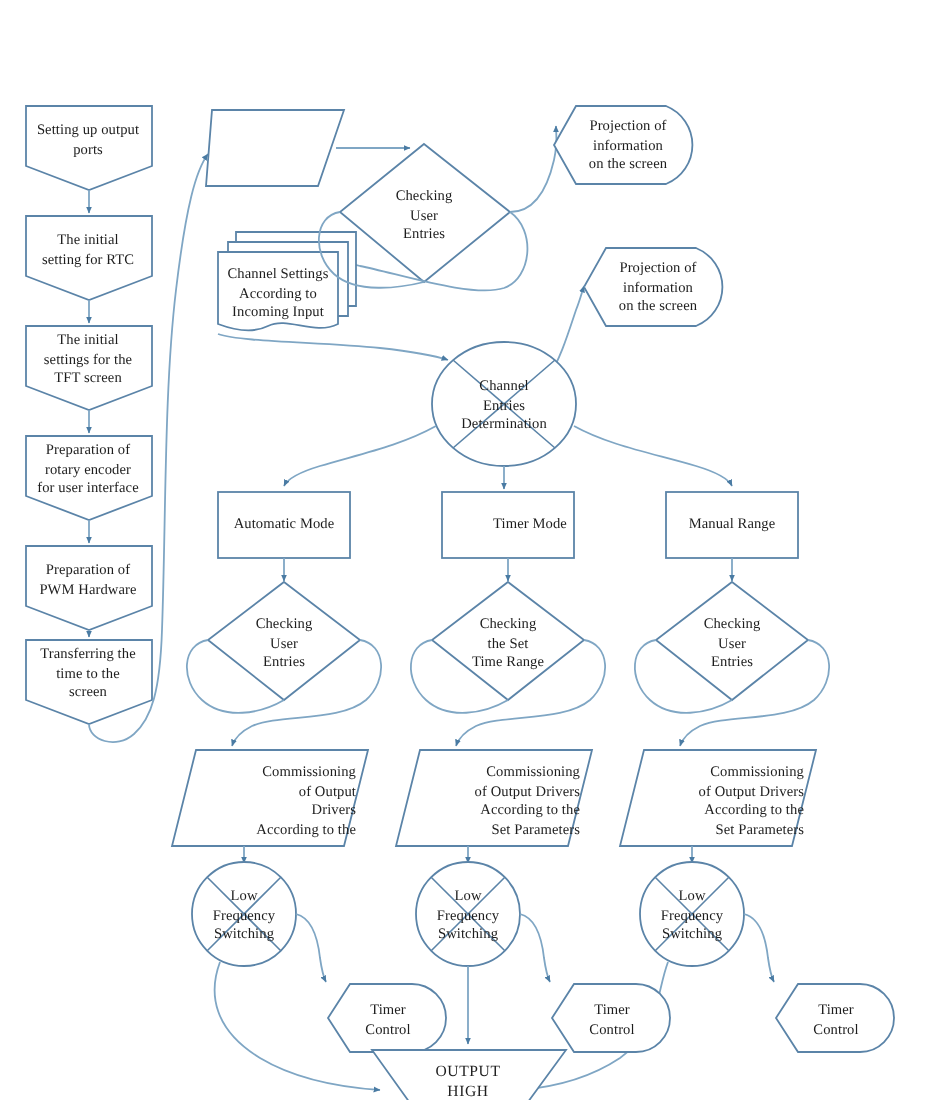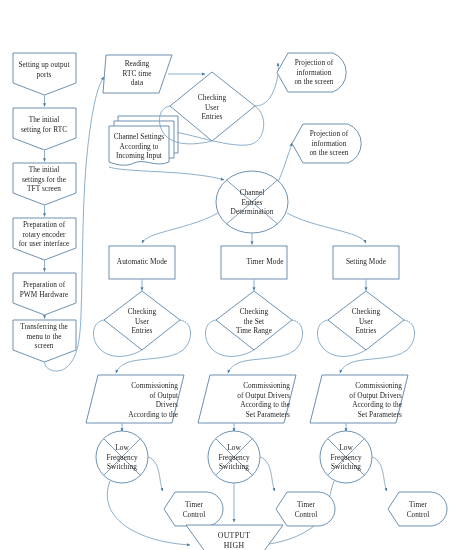--- a/index.html
+++ b/index.html
@@ -230,45 +230,42 @@
 setting for RTC</div>
   <div class="lbl" style="left:9px; top:120px; width:70px;">The initial
 settings for the
 TFT screen</div>
   <div class="lbl" style="left:7px; top:175px; width:74px;">Preparation of
 rotary encoder
 for user interface</div>
   <div class="lbl" style="left:9px; top:235px; width:70px;">Preparation of
 PWM Hardware</div>
   <div class="lbl" style="left:9px; top:277px; width:70px;">Transferring the
-menu to the
+time to the
 screen</div>
 
-  <div class="lbl" style="left:106px; top:14px; width:62px;">Reading
-RTC time
-data</div>
   <div class="lbl" style="left:186px; top:48px; width:52px;">Checking
 User
 Entries</div>
   <div class="lbl" style="left:110px; top:87px; width:58px;">Channel Settings
 According to
 Incoming Input</div>
   <div class="lbl" style="left:285px; top:13px; width:58px;">Projection of
 information
 on the screen</div>
   <div class="lbl" style="left:300px; top:84px; width:58px;">Projection of
 information
 on the screen</div>
   <div class="lbl" style="left:218px; top:143px; width:68px;">Channel
 Entries
 Determination</div>
 
   <div class="lbl" style="left:109px; top:212px; width:66px;">Automatic Mode</div>
   <div class="lbl" style="left:232px; top:212px; width:66px;">Timer Mode</div>
-  <div class="lbl" style="left:333px; top:212px; width:66px;">Setting Mode</div>
+  <div class="lbl" style="left:333px; top:212px; width:66px;">Manual Range</div>
 
   <div class="lbl" style="left:116px; top:262px; width:52px;">Checking
 User
 Entries</div>
   <div class="lbl" style="left:228px; top:262px; width:52px;">Checking
 the Set
 Time Range</div>
   <div class="lbl" style="left:340px; top:262px; width:52px;">Checking
 User
 Entries</div>

